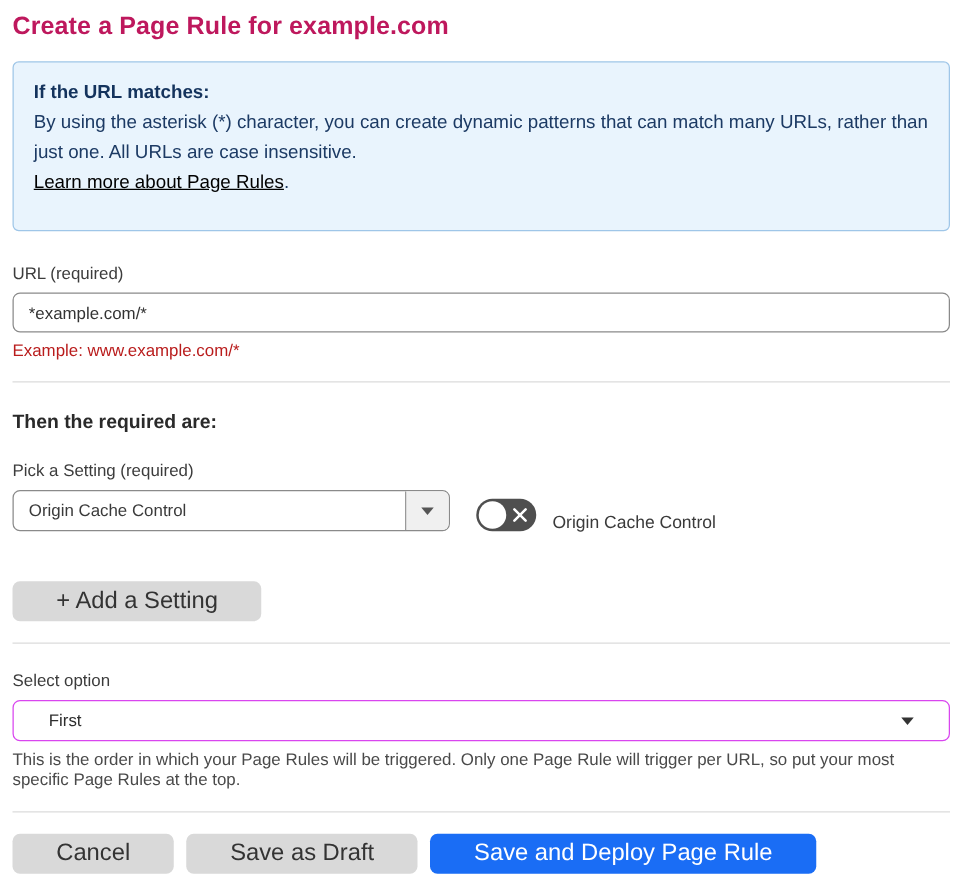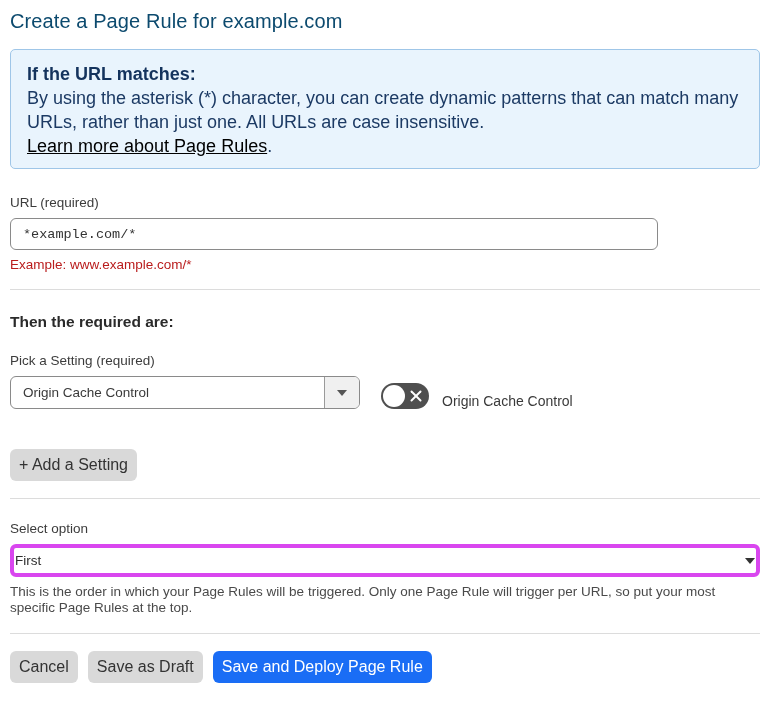--- a/index.html
+++ b/index.html
@@ -6,59 +6,59 @@
   html, body {
     width: 770px; height: 710px;
     background: #ffffff;
     font-family: "Liberation Sans", sans-serif;
     color: #333;
   }
   .container { padding: 6px 10px 0 10px; width: 770px; }
 
   .page-title {
     font-size: 20px;
-    font-weight: 400;
-    color: #0c4a6e;
+    font-weight: 700;
+    color: #be185d;
     margin: 4px 0 16px 0;
     letter-spacing: 0.1px;
   }
 
   
   .info-box {
     background: #e9f4fd;
     border: 1px solid #9fc6e8;
     border-radius: 5px;
-    padding: 12px 16px 10px 16px;
-    font-size: 18px;
+    padding: 12px 16px 26px 16px;
+    font-size: 15px;
     line-height: 24px;
     color: #1c3a64;
     margin-bottom: 26px;
   }
   .info-box .info-heading { font-weight: 700; color: #14335d; }
   .info-box a.learn-link {
     color: #000000;
     text-decoration: underline;
     cursor: pointer;
   }
   .info-box .link-suffix { color: #1c3a64; }
 
   .field-label {
     font-size: 13.5px;
     color: #3c3c3c;
     margin-bottom: 8px;
   }
 
   .text-input {
-    width: 648px;
+    width: 750px;
     height: 32px;
     border: 1px solid #8a8a8a;
     border-radius: 6px;
     padding: 0 12px;
     font-size: 13.5px;
-    font-family: Liberation Mono, monospace;
+    font-family: Liberation Sans, sans-serif;
     color: #333;
     background: #fff;
     outline: none;
   }
   .helper-text {
     font-size: 13.5px;
     color: #b91c1c;
     margin-top: 7px;
   }
 
@@ -141,42 +141,42 @@
     font-size: 14px;
     color: #3a3a3a;
     margin-left: 13px;
   }
 
   .btn {
     display: inline-block;
     border: none;
     border-radius: 6px;
     font-family: "Liberation Sans", sans-serif;
-    font-size: 16px;
+    font-size: 19px;
     cursor: pointer;
     height: 32px;
-    padding: 0 9px;
+    padding: 0 35px;
   }
   .btn-gray {
     background: #d9d9d9;
     color: #333;
   }
   .add-setting-btn { margin-top: 40px; }
 
   
   .select-box {
     width: 750px;
     height: 33px;
-    border: 4px solid #d946ef;
+    border: 1px solid #d946ef;
     border-radius: 6px;
     background: #fff;
     display: flex;
     align-items: center;
     justify-content: space-between;
-    padding: 0 1px;
+    padding: 0 28px;
     margin-top: 8px;
     cursor: pointer;
   }
   .select-value { font-size: 13.5px; color: #2e2e2e; }
   .select-caret {
     width: 0; height: 0;
     border-left: 5px solid transparent;
     border-right: 5px solid transparent;
     border-top: 6px solid #333;
   }

